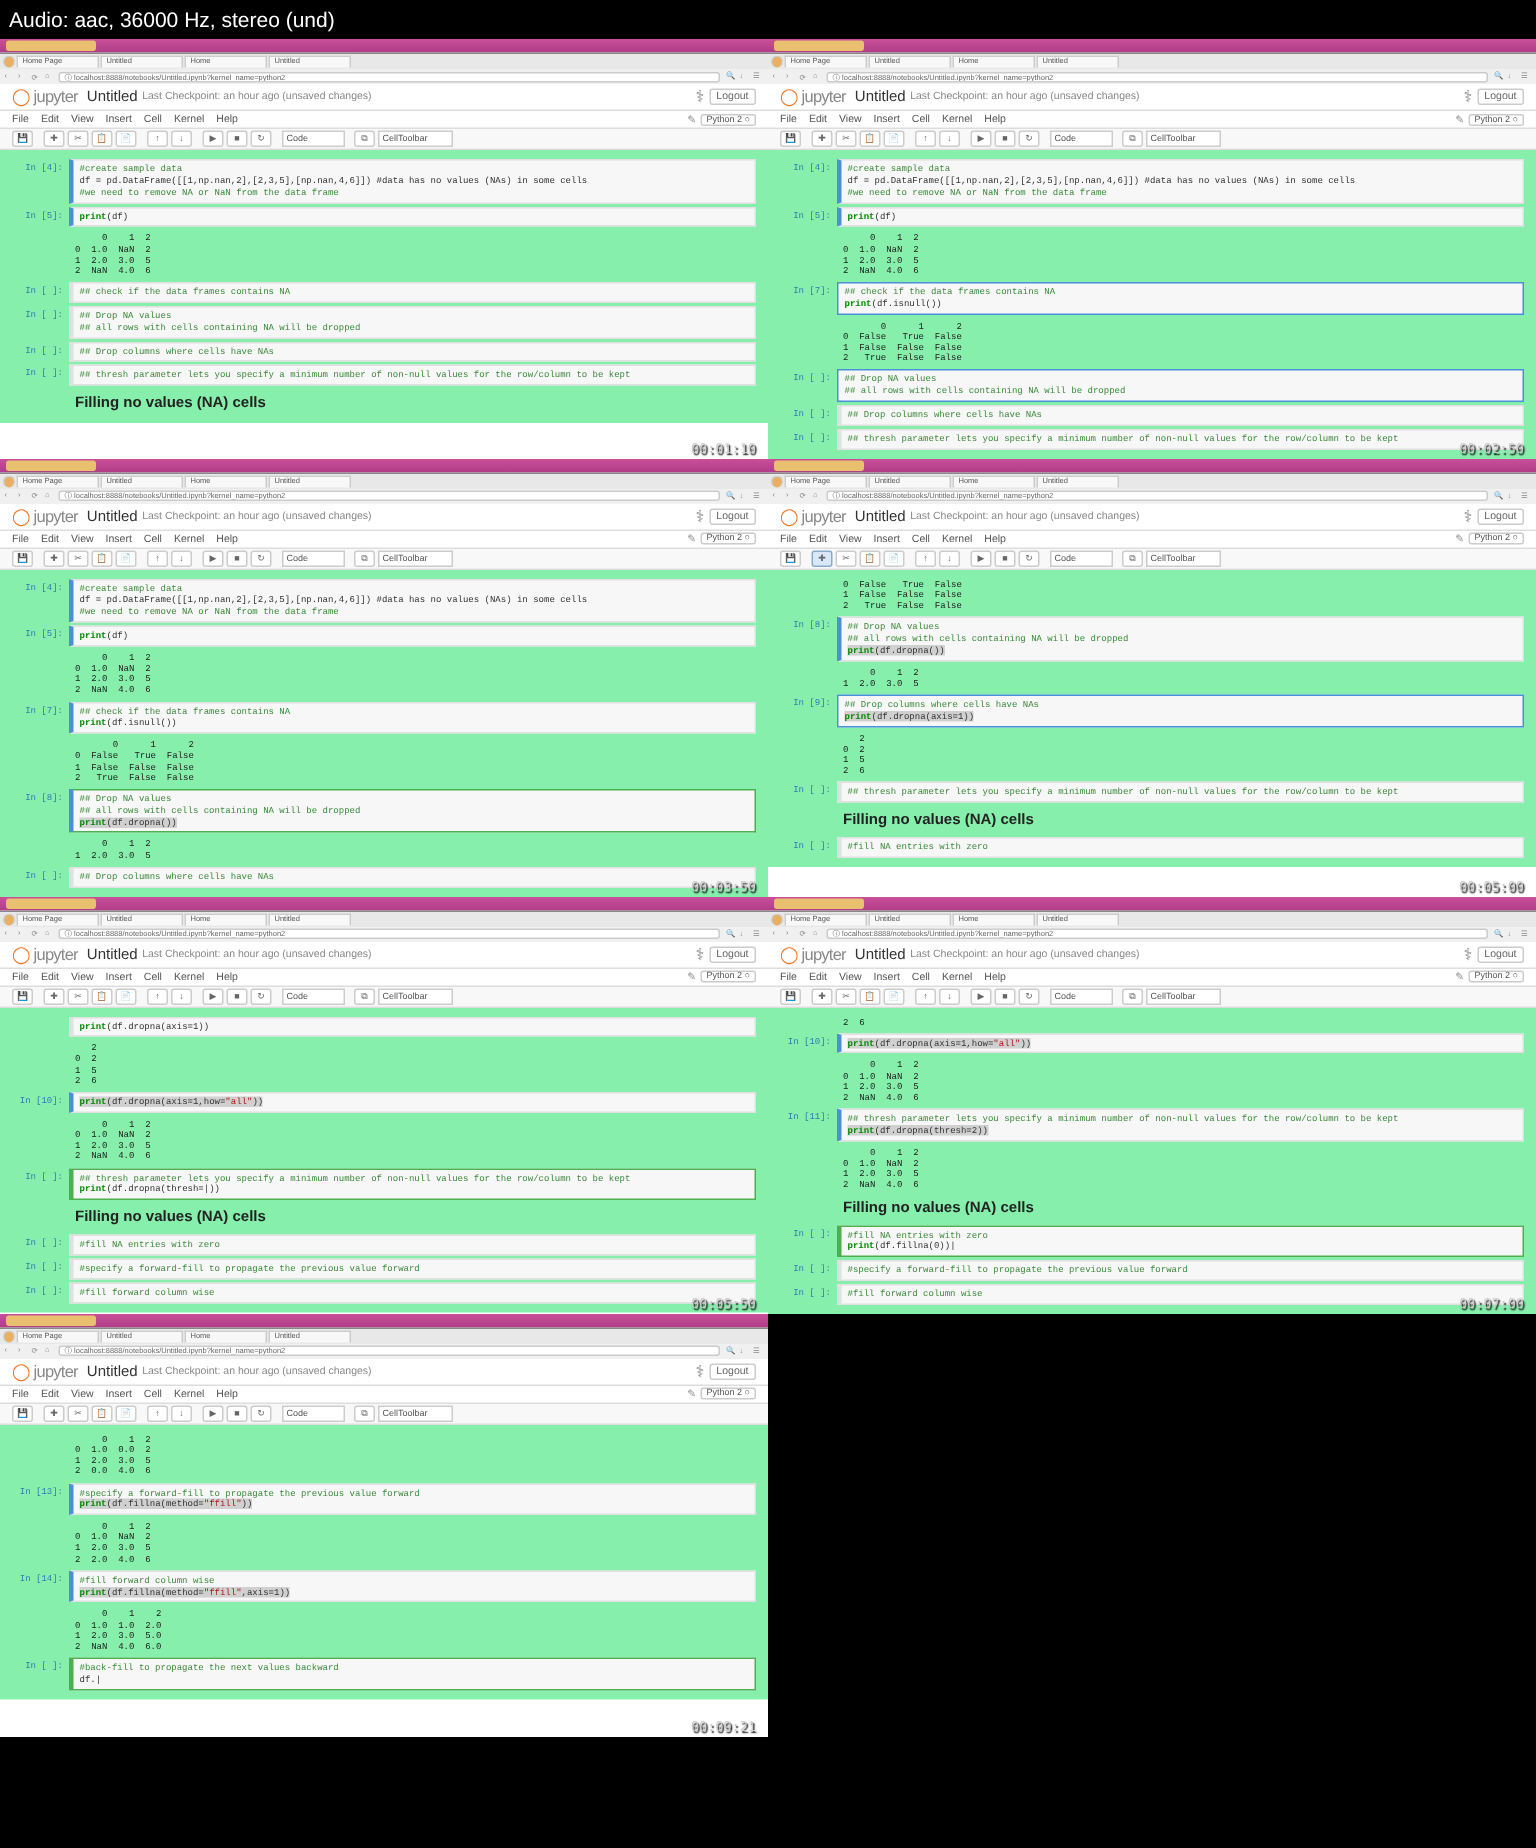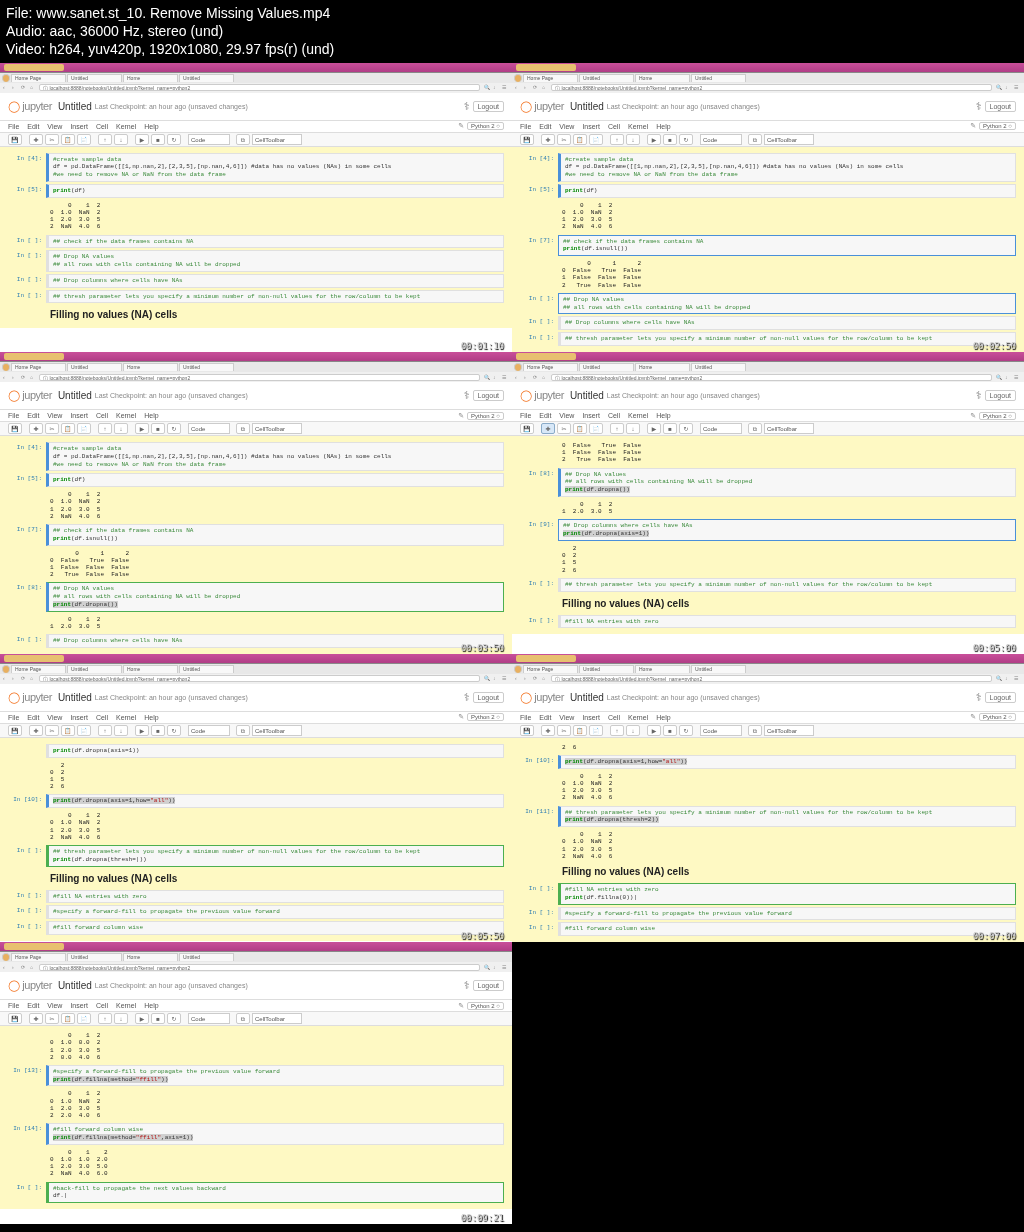--- a/index.html
+++ b/index.html
@@ -11,60 +11,58 @@
 .topbar { height:10px; background:linear-gradient(#c94f9a,#b03d86); border-bottom:1px solid #888; position:relative; }
 .topbar::before { content:''; position:absolute; left:4px; top:1px; width:60px; height:7px; background:#e8c070; border-radius:2px; }
 .tabbar { height:10px; background:#e8e8e8; display:flex; gap:1px; padding:0 2px; align-items:center; }
 .tab { height:8px; min-width:55px; background:#f8f8f8; border:1px solid #ccc; border-bottom:none; font-size:5px; color:#555; padding:0 3px; line-height:7px; overflow:hidden; }
 .tab.fav { min-width:8px; width:8px; border-radius:50%; background:#e8b060; }
 .urlbar { height:10px; background:#f0f0f0; display:flex; align-items:center; padding:0 3px; font-size:5px; color:#666; gap:2px; }
 .urlbar .nav-icons { display:flex; gap:2px; }
 .urlbar .nav-icons span { width:7px; height:7px; display:inline-block; color:#888; }
 .urlbar .addr { flex:1; background:#fff; height:7px; border:1px solid #ccc; border-radius:2px; padding:0 3px; line-height:6px; overflow:hidden; }
 .urlbar .right-icons span { width:7px; height:7px; display:inline-block; color:#888; margin-left:2px; }
-.jup-header { display:flex; align-items:center; padding:3px 8px; background:#fff; border-bottom:1px solid #ddd; height:28px; }
+.jup-header { display:flex; align-items:center; padding:3px 8px; background:#fff; border-bottom:1px solid #ddd; height:18px; }
 .jup-logo { color:#888; font-size:11px; font-weight:normal; letter-spacing:-0.5px; }
 .jup-logo .j { color:#f37626; }
 .jup-title { font-size:10px; color:#333; margin-left:6px; }
 .jup-checkpt { font-size:7px; color:#888; margin-left:3px; }
 .jup-py { margin-left:auto; display:flex; align-items:center; gap:3px; }
 .jup-py-icon { font-size:11px; color:#888; }
 .jup-logout { font-size:7px; color:#666; border:1px solid #ccc; padding:1px 4px; border-radius:2px; }
 .jup-menu { display:flex; gap:8px; padding:2px 8px; font-size:7px; color:#555; height:12px; align-items:center; border-bottom:1px solid #ddd; }
 .jup-menu .right { margin-left:auto; display:flex; gap:3px; align-items:center; }
 .jup-menu .pen { color:#888; }
 .jup-menu .kernel { border:1px solid #ccc; padding:0 3px; border-radius:2px; font-size:6px; }
 .jup-tools { display:flex; gap:2px; padding:2px 8px; height:14px; align-items:center; border-bottom:1px solid #ddd; background:#f8f8f8; }
 .tool-btn { width:14px; height:11px; border:1px solid #ccc; background:#fff; border-radius:2px; font-size:6px; text-align:center; line-height:10px; color:#666; }
 .tool-btn.active-btn { background:#d8e8f8; border-color:#8aabc8; }
 .tool-sel { width:42px; height:11px; border:1px solid #ccc; background:#fff; font-size:6px; padding:0 2px; line-height:10px; color:#555; }
-.nb-area { padding:4px 8px; background:#fef9c3; }
+.nb-area { padding:4px 8px; background:#86efac; }
 .cell { display:flex; margin:2px 0; font-family:'Courier New',monospace; font-size:6px; }
 .cell.active .cell-body { border:1px solid #4a90d9; }
 .cell.active-green .cell-body { border:1px solid #4caf50; border-left:3px solid #4caf50; }
 .prompt { width:38px; text-align:right; padding:2px 4px 0 0; color:#2e7eb3; font-size:6px; flex-shrink:0; }
 .cell-body { flex:1; background:#f7f7f7; border:1px solid #e0e0e0; padding:2px 4px; border-left:3px solid #e0e0e0; }
 .cell.ran .cell-body { border-left-color:#4a90d9; }
 .cell-body .code { color:#333; white-space:pre; line-height:1.3; }
 .cell-body .comment { color:#3a8a3a; }
 .cell-body .str { color:#b01515; }
 .cell-body .kw { color:#008800; font-weight:bold; }
 .cell-body .hl { background:#d0d0d0; }
 .output { padding:2px 4px 2px 42px; font-family:'Courier New',monospace; font-size:6px; white-space:pre; color:#222; line-height:1.2; }
 .md-cell { padding:4px 4px 4px 42px; font-family:Arial,sans-serif; }
 .md-cell h4 { font-size:10px; font-weight:bold; color:#222; }
 .timestamp { position:absolute; bottom:1px; right:8px; color:#ccc; font-size:9px; font-family:monospace; text-shadow:1px 1px 1px #000; }
 </style>
 </head>
 <body>
 
 <div class="header-info">
-  <div>File: www.sanet.st_10. Remove Missing Values.mp4</div>
   <div>Audio: aac, 36000 Hz, stereo (und)</div>
-  <div>Video: h264, yuv420p, 1920x1080, 29.97 fps(r) (und)</div>
 </div>
 
 <div class="grid" id="grid">
     <div class="pane">
       <div class="topbar"></div>
       <div class="tabbar">
         <div class="tab fav"></div>
         <div class="tab">Home Page</div>
         <div class="tab">Untitled</div>
         <div class="tab">Home</div>

